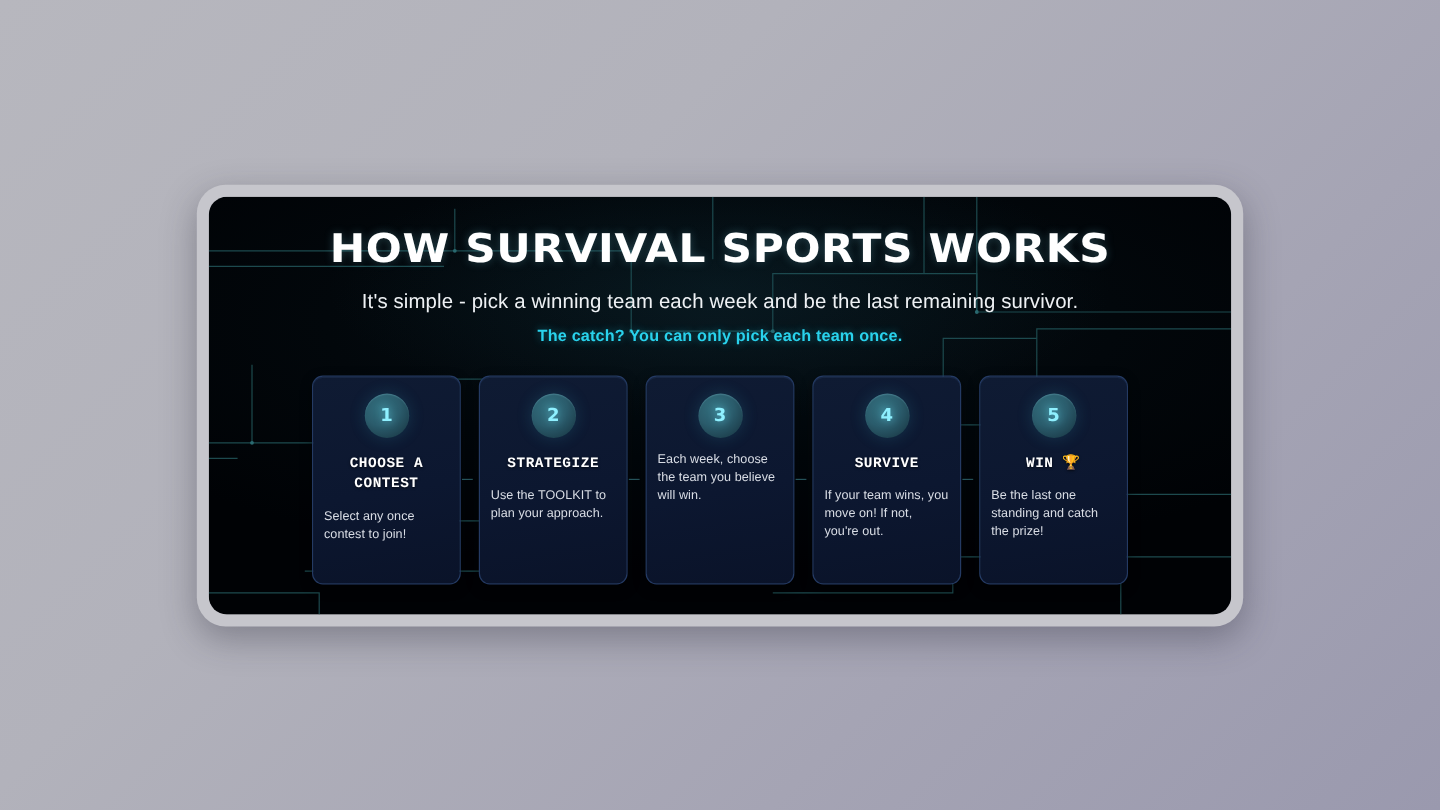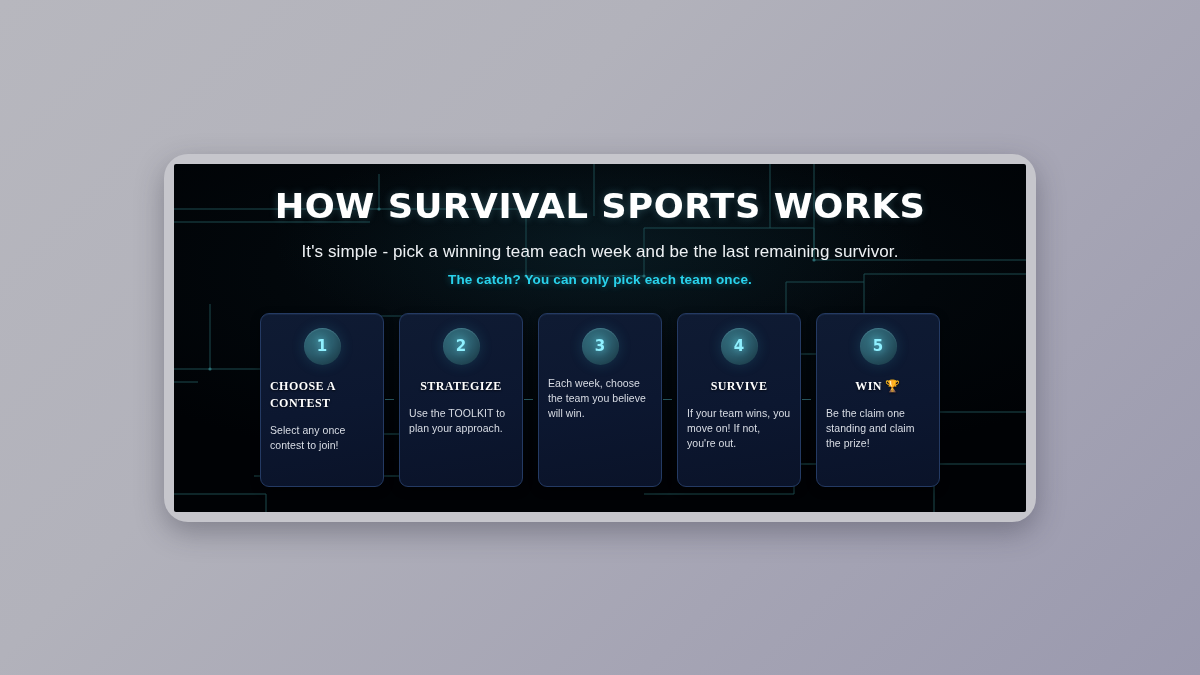--- a/index.html
+++ b/index.html
@@ -26,21 +26,21 @@
     background: #c6c6cc;
     border-radius: 24px;
     padding: 10px;
     box-shadow: 0 10px 28px rgba(40,40,55,0.35);
   }
 
   #screen {
     position: relative;
     width: 100%;
     height: 100%;
-    border-radius: 2px;
+    border-radius: 15px;
     overflow: hidden;
     background:
       radial-gradient(ellipse 70% 60% at 50% 30%, #061016 0%, #02070b 55%, #000205 100%),
       #000104;
   }
 
   
   #circuit-bg {
     position: absolute;
     inset: 0;
@@ -149,27 +149,28 @@
   .step-number {
     font-family: "DejaVu Sans", sans-serif;
     font-weight: 700;
     font-size: 15px;
     color: #8ff0ff;
     text-shadow: 0 0 7px rgba(110,230,255,0.6);
   }
 
   .step-title {
     margin-top: 13px;
-    font-family: Liberation Serif, serif;
+    font-family: Liberation Mono, monospace;
     font-weight: 700;
     font-size: 12px;
     line-height: 1.42;
     letter-spacing: 0.45px;
     color: #ffffff;
     text-transform: uppercase;
+    text-align: center;
     text-shadow: 0 1px 2px rgba(0,0,0,0.65);
   }
 
   .step-desc {
     margin-top: 11px;
     font-size: 10.5px;
     line-height: 1.45;
     color: #d9dde5;
     text-align: left;
     letter-spacing: 0.05px;
@@ -260,19 +261,19 @@
           </div>
           <div class="step-title">SURVIVE</div>
           <div class="step-desc">If your team wins, you move on! If not, you're out.</div>
         </div>
 
         <div class="step-card">
           <div class="step-badge">
             <span class="step-number">5</span>
           </div>
           <div class="step-title">WIN 🏆</div>
-          <div class="step-desc">Be the claim one standing and claim the prize!</div>
+          <div class="step-desc">Be the last one standing and catch the prize!</div>
         </div>
 
       </div>
     </div>
   </div>
 </div>
 
 </body></html>

